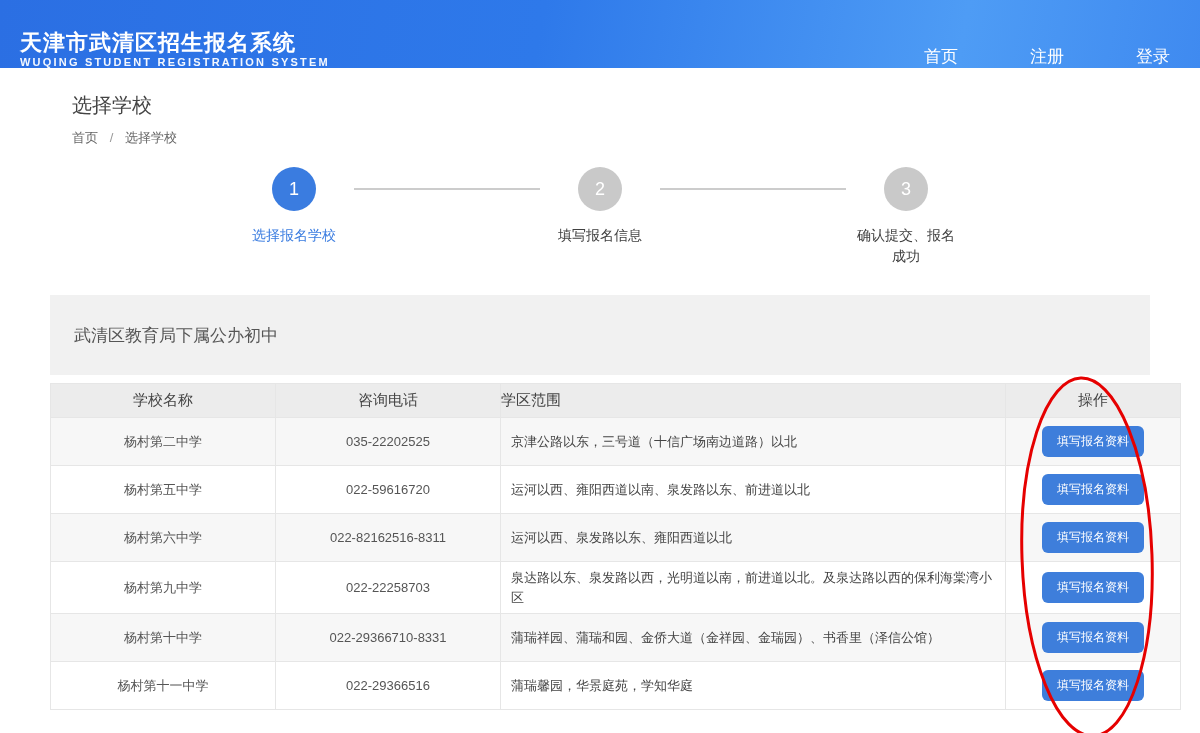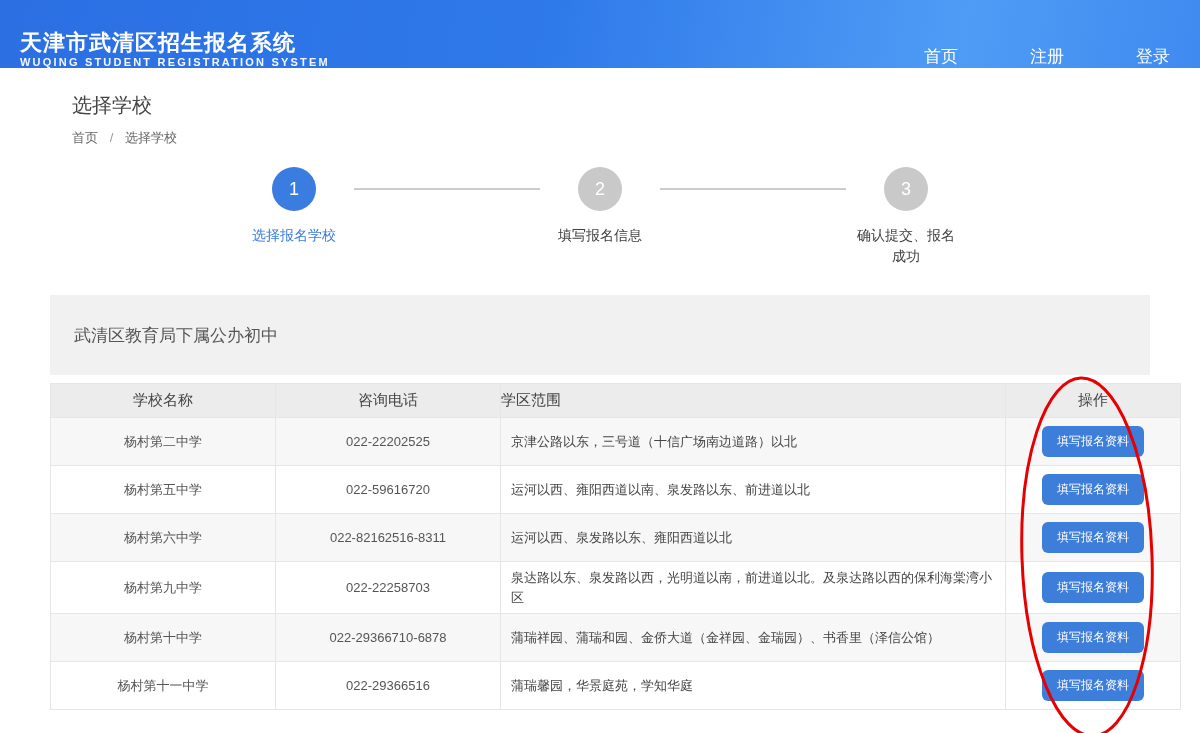--- a/index.html
+++ b/index.html
@@ -109,21 +109,21 @@
           <tr>
             <th class="c-school">学校名称</th>
             <th class="c-phone">咨询电话</th>
             <th class="c-district" style="text-align:left">学区范围</th>
             <th class="c-action">操作</th>
           </tr>
         </thead>
         <tbody>
   <tr>
     <td class="c-school">杨村第二中学</td>
-    <td class="c-phone">022-22202525</td>
+    <td class="c-phone">035-22202525</td>
     <td class="c-district">京津公路以东，三号道（十信广场南边道路）以北</td>
     <td class="c-action">
       <button class="btn">填写报名资料</button>
     </td>
   </tr>
 
   <tr>
     <td class="c-school">杨村第五中学</td>
     <td class="c-phone">022-59616720</td>
     <td class="c-district">运河以西、雍阳西道以南、泉发路以东、前进道以北</td>
@@ -146,21 +146,21 @@
     <td class="c-school">杨村第九中学</td>
     <td class="c-phone">022-22258703</td>
     <td class="c-district">泉达路以东、泉发路以西，光明道以南，前进道以北。及泉达路以西的保利海棠湾小区</td>
     <td class="c-action">
       <button class="btn">填写报名资料</button>
     </td>
   </tr>
 
   <tr>
     <td class="c-school">杨村第十中学</td>
-    <td class="c-phone">022-29366710-6878</td>
+    <td class="c-phone">022-29366710-8331</td>
     <td class="c-district">蒲瑞祥园、蒲瑞和园、金侨大道（金祥园、金瑞园）、书香里（泽信公馆）</td>
     <td class="c-action">
       <button class="btn">填写报名资料</button>
     </td>
   </tr>
 
   <tr>
     <td class="c-school">杨村第十一中学</td>
     <td class="c-phone">022-29366516</td>
     <td class="c-district">蒲瑞馨园，华景庭苑，学知华庭</td>

